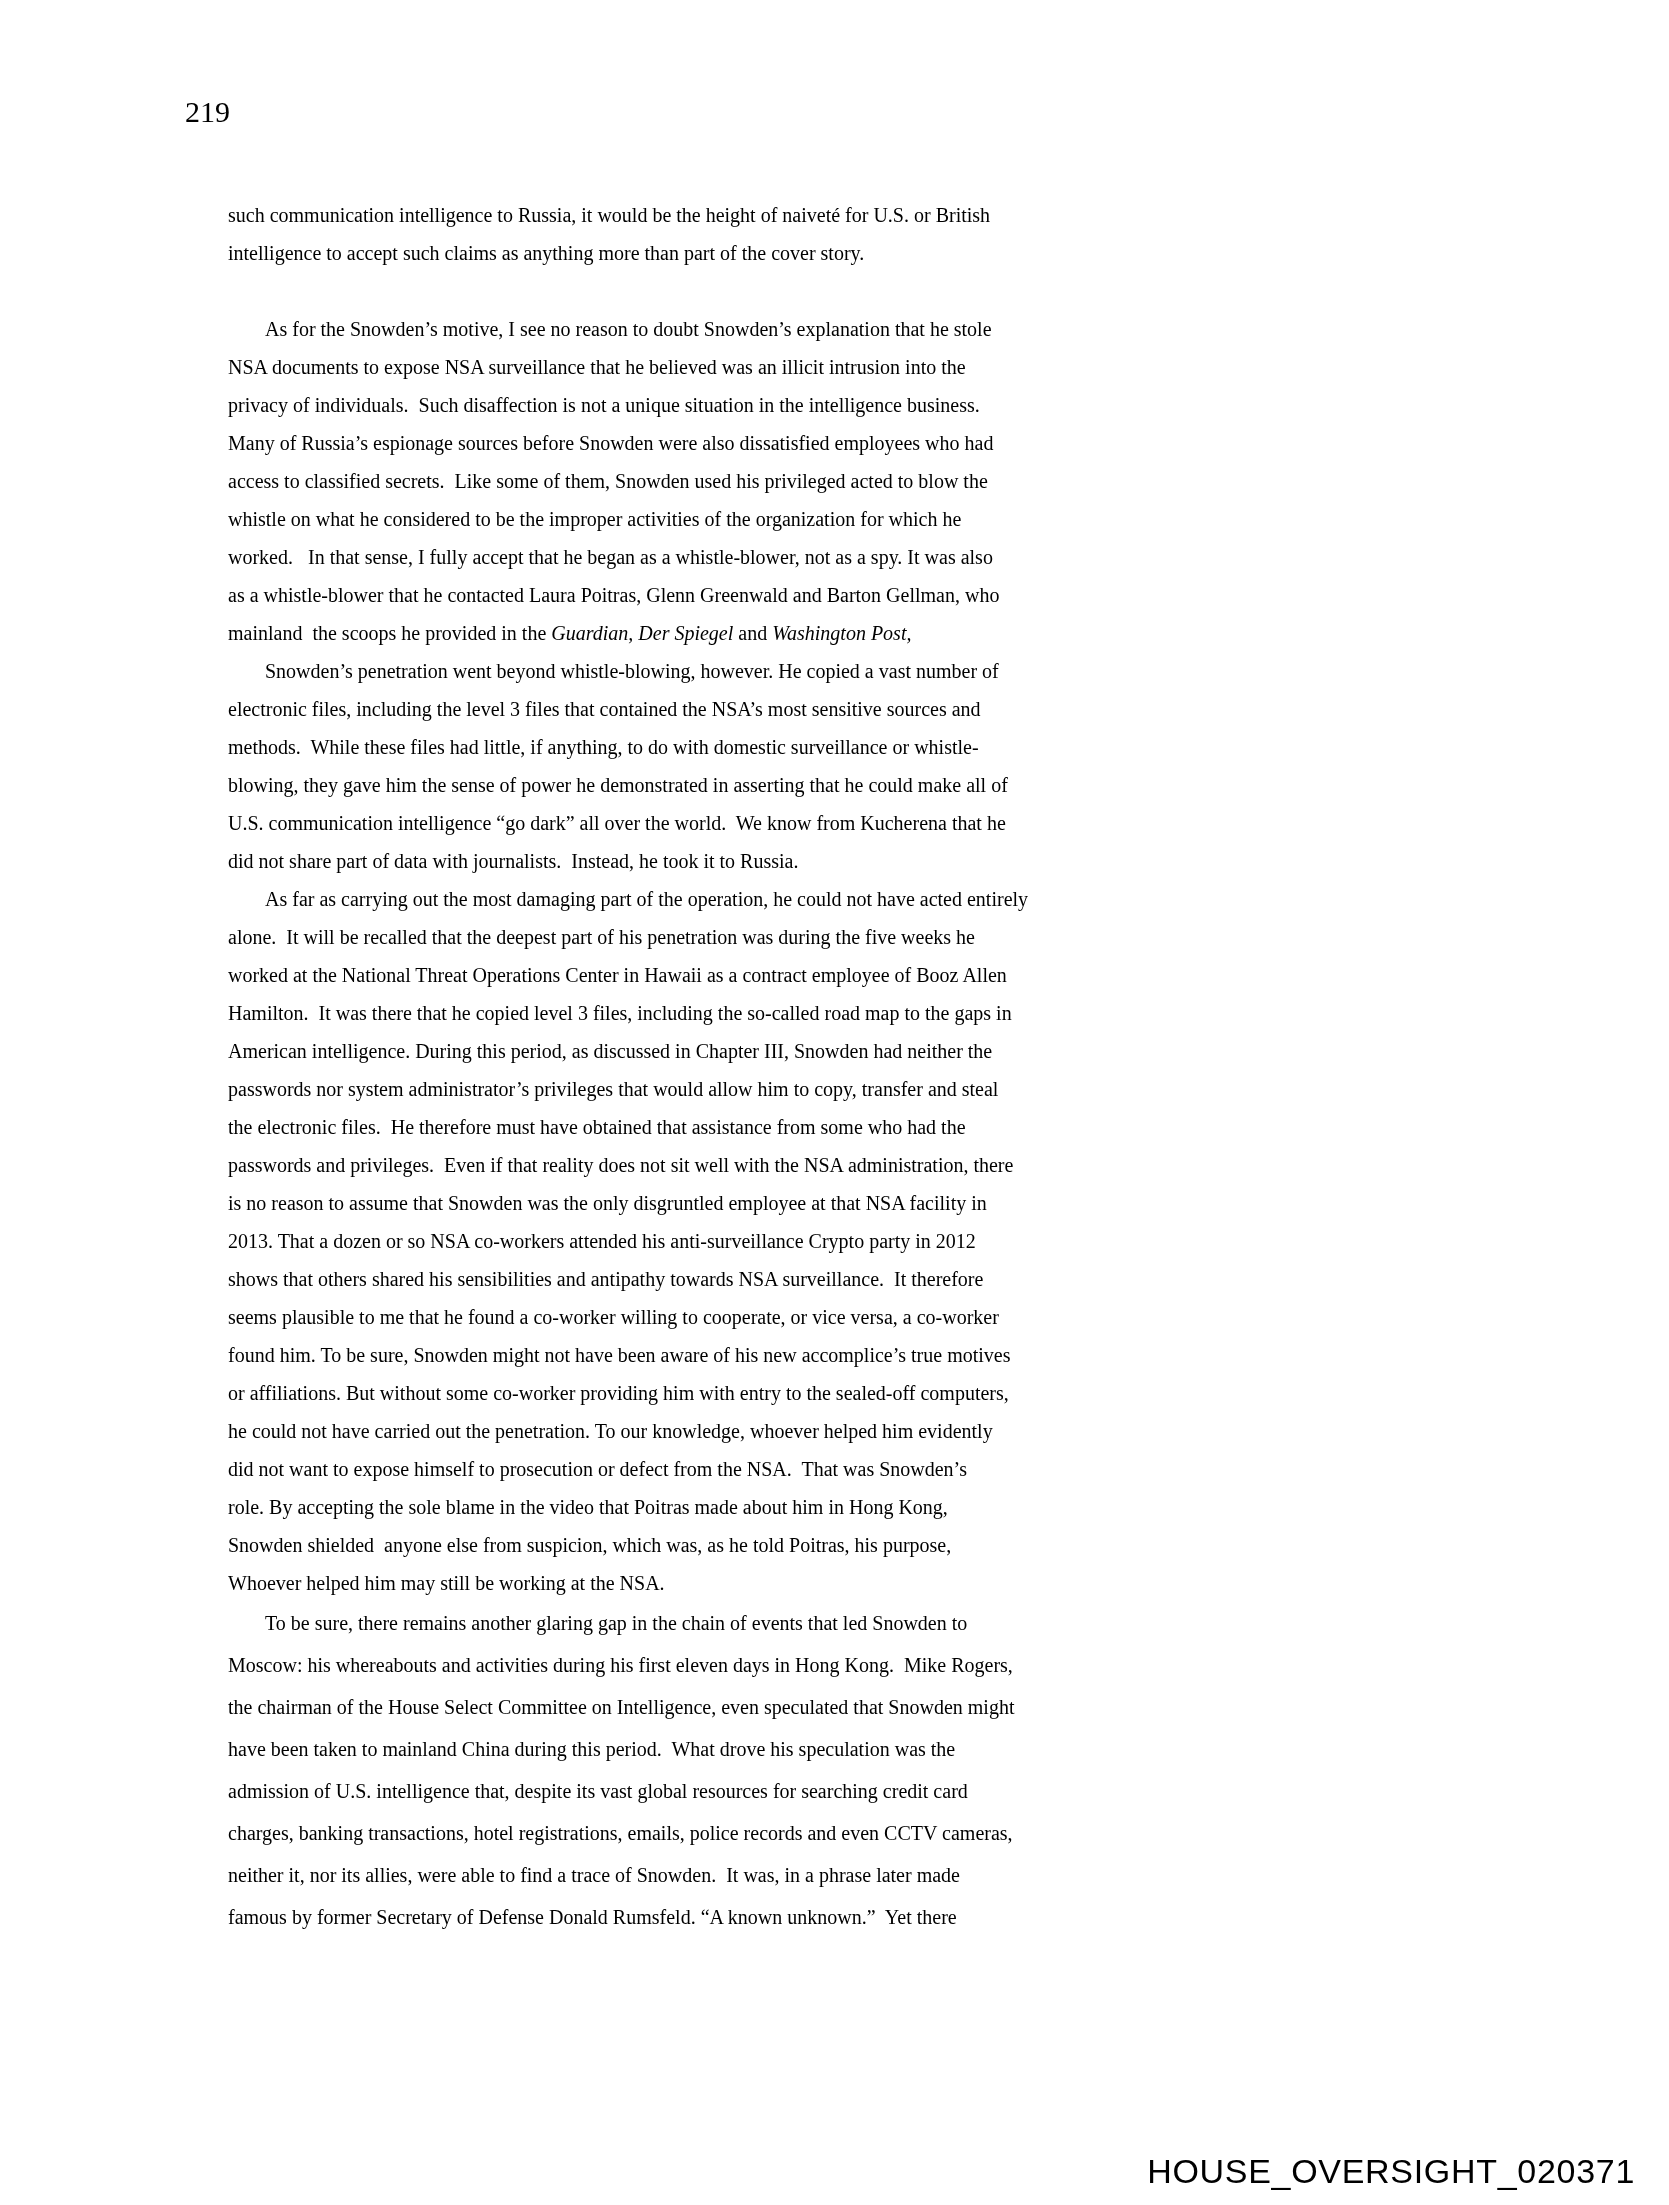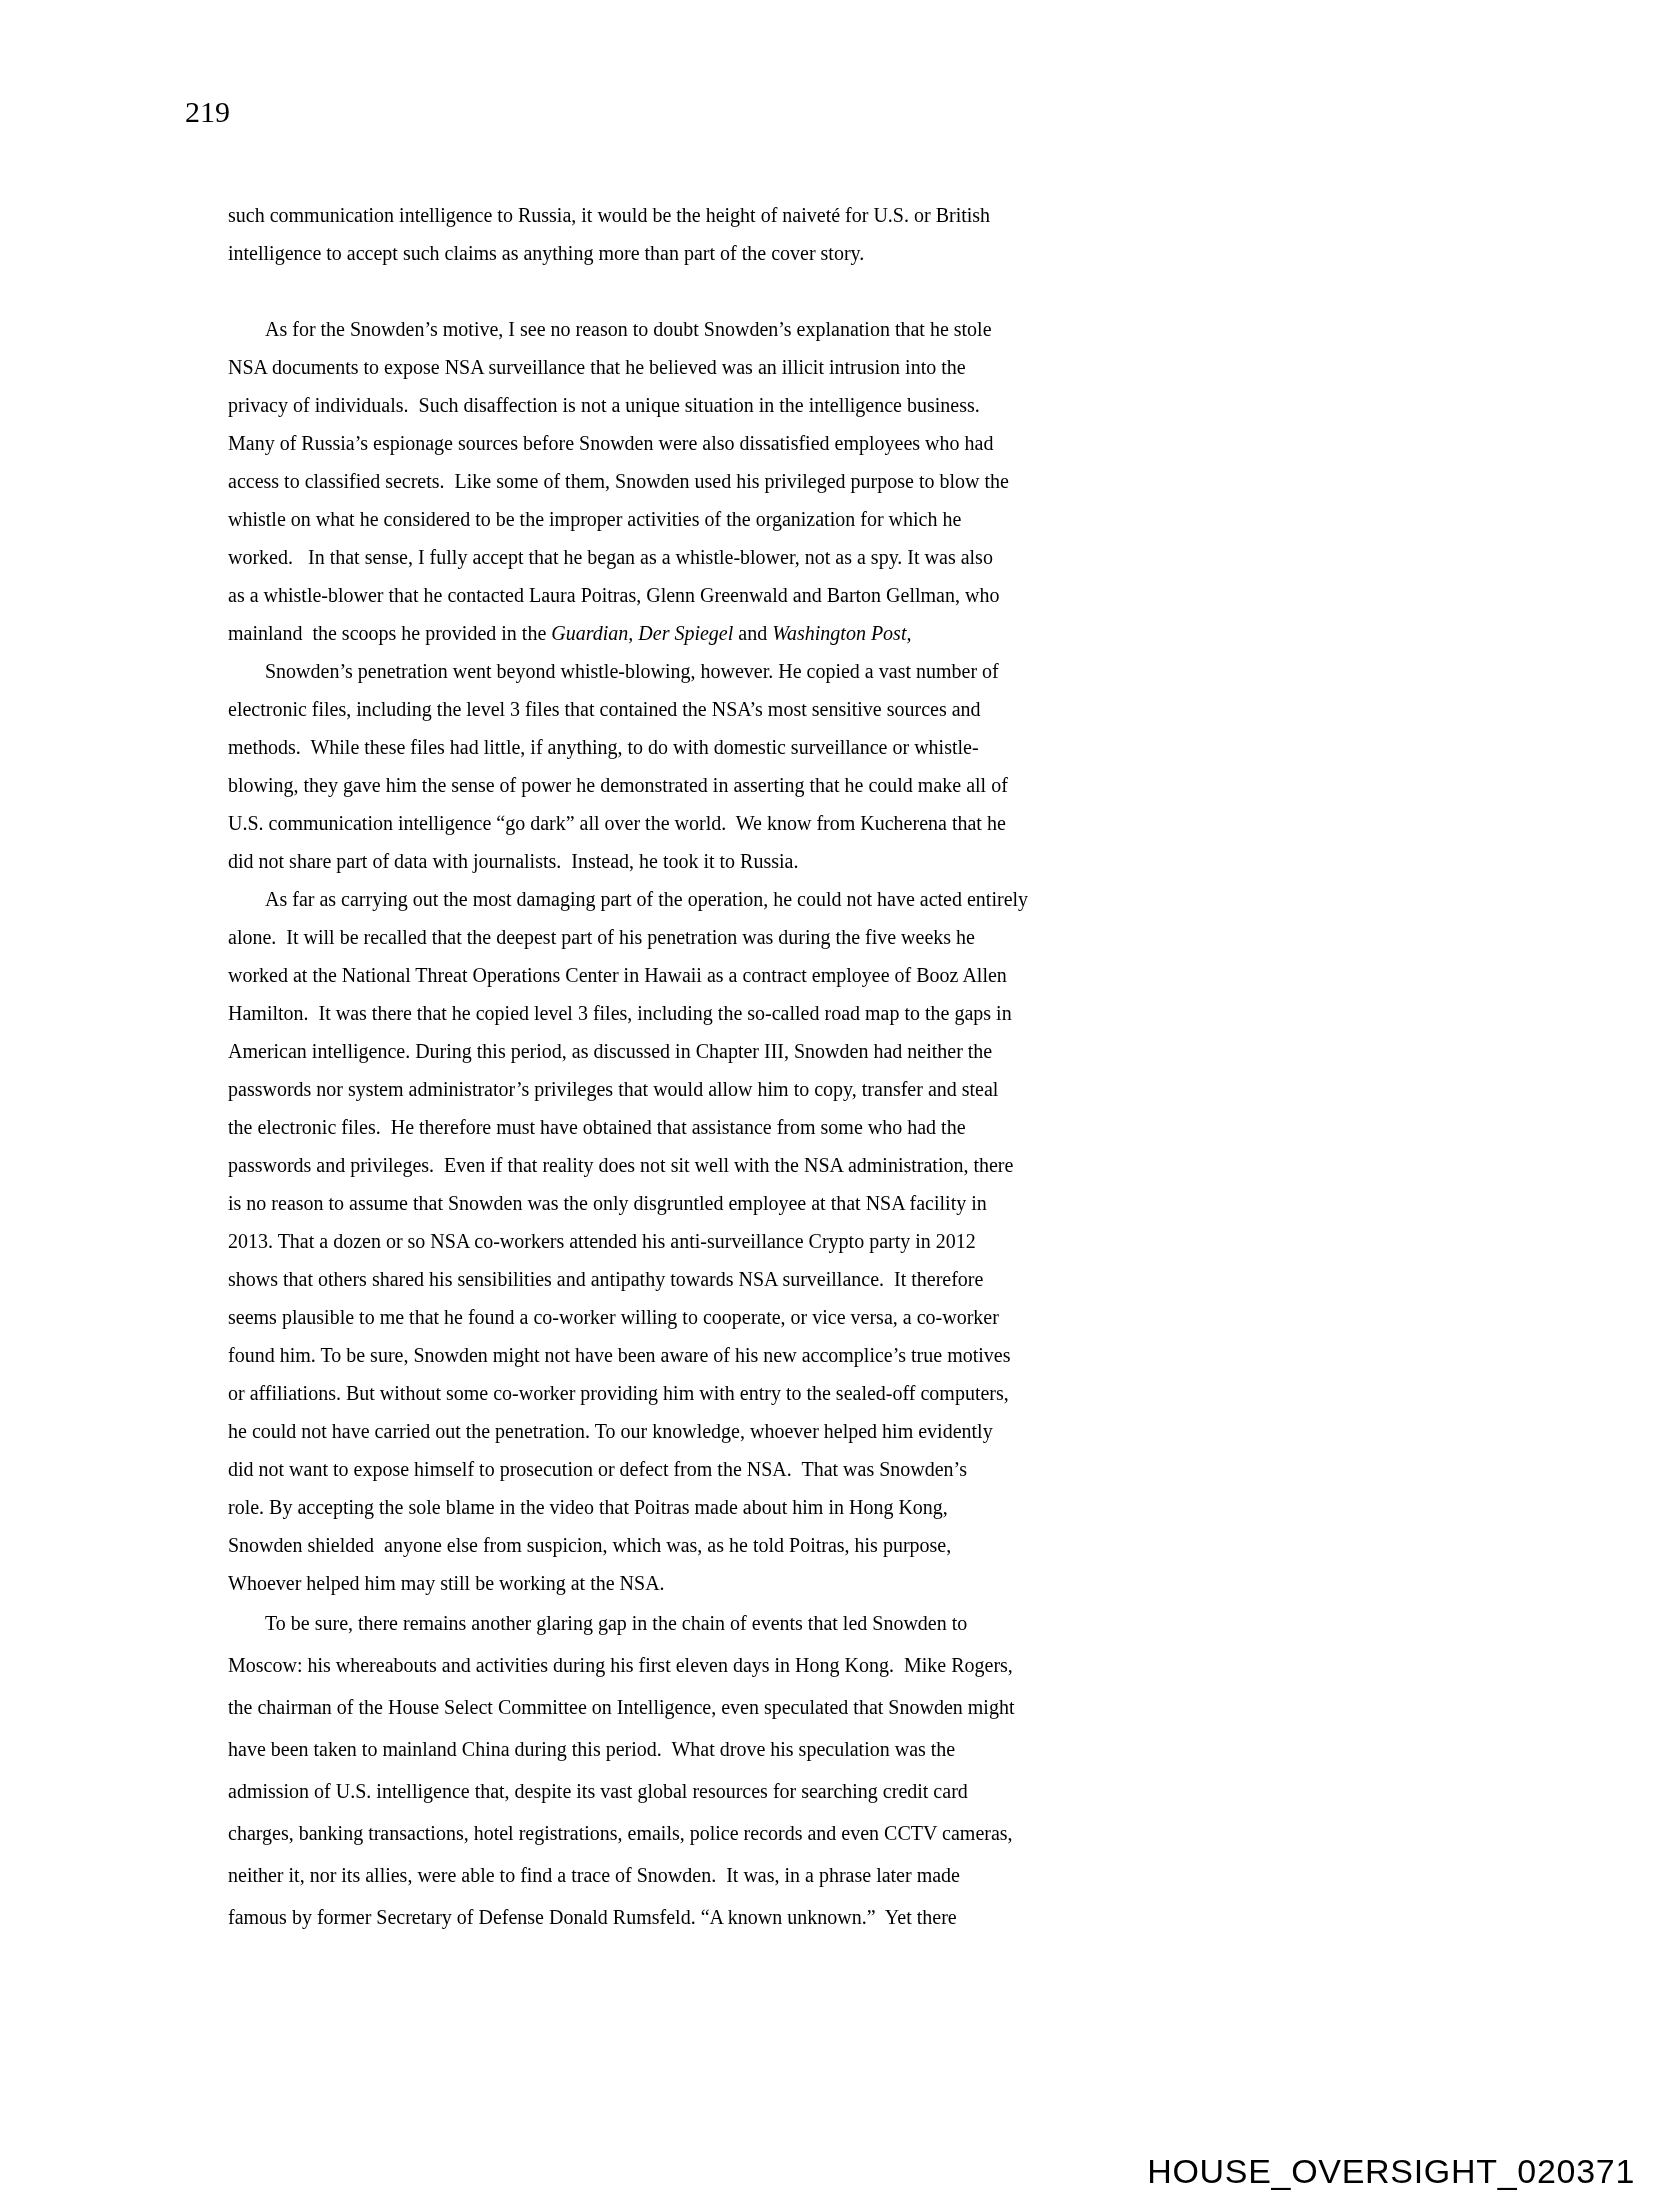--- a/index.html
+++ b/index.html
@@ -62,21 +62,21 @@
   <div class="document-body">
       <div class="paragraph">
         <div class="line">such communication intelligence to Russia, it would be the height of naiveté for U.S. or British</div>
         <div class="line">intelligence to accept such claims as anything more than part of the cover story.</div>
       </div>
       <div class="paragraph gap-before">
         <div class="line indent">As for the Snowden’s motive, I see no reason to doubt Snowden’s explanation that he stole</div>
         <div class="line">NSA documents to expose NSA surveillance that he believed was an illicit intrusion into the</div>
         <div class="line">privacy of individuals.  Such disaffection is not a unique situation in the intelligence business.</div>
         <div class="line">Many of Russia’s espionage sources before Snowden were also dissatisfied employees who had</div>
-        <div class="line">access to classified secrets.  Like some of them, Snowden used his privileged purpose to blow the</div>
+        <div class="line">access to classified secrets.  Like some of them, Snowden used his privileged acted to blow the</div>
         <div class="line">whistle on what he considered to be the improper activities of the organization for which he</div>
         <div class="line">worked.   In that sense, I fully accept that he began as a whistle-blower, not as a spy. It was also</div>
         <div class="line">as a whistle-blower that he contacted Laura Poitras, Glenn Greenwald and Barton Gellman, who</div>
         <div class="line"><span>mainland  the scoops he provided in the </span><span style="font-style: italic;">Guardian, Der Spiegel</span><span> and </span><span style="font-style: italic;">Washington Post,</span></div>
       </div>
       <div class="paragraph">
         <div class="line indent">Snowden’s penetration went beyond whistle-blowing, however. He copied a vast number of</div>
         <div class="line">electronic files, including the level 3 files that contained the NSA’s most sensitive sources and</div>
         <div class="line">methods.  While these files had little, if anything, to do with domestic surveillance or whistle-</div>
         <div class="line">blowing, they gave him the sense of power he demonstrated in asserting that he could make all of</div>

